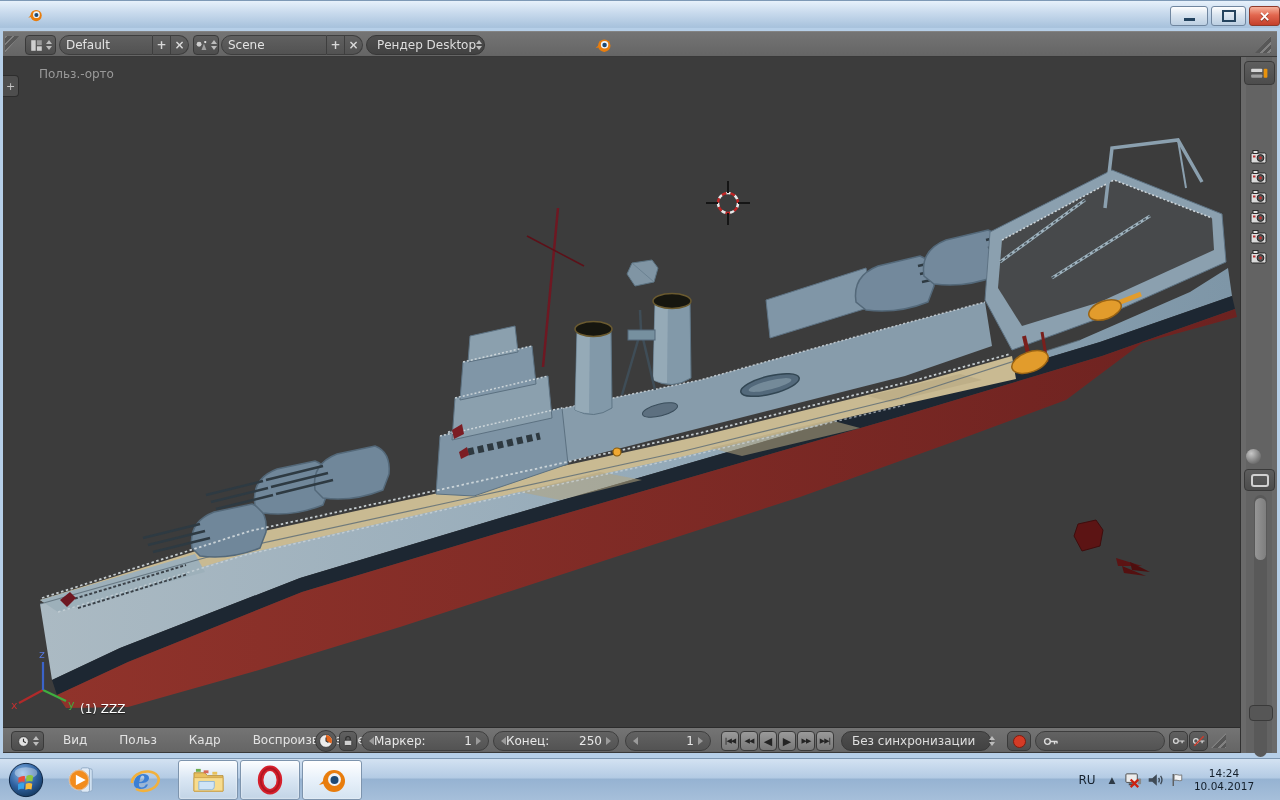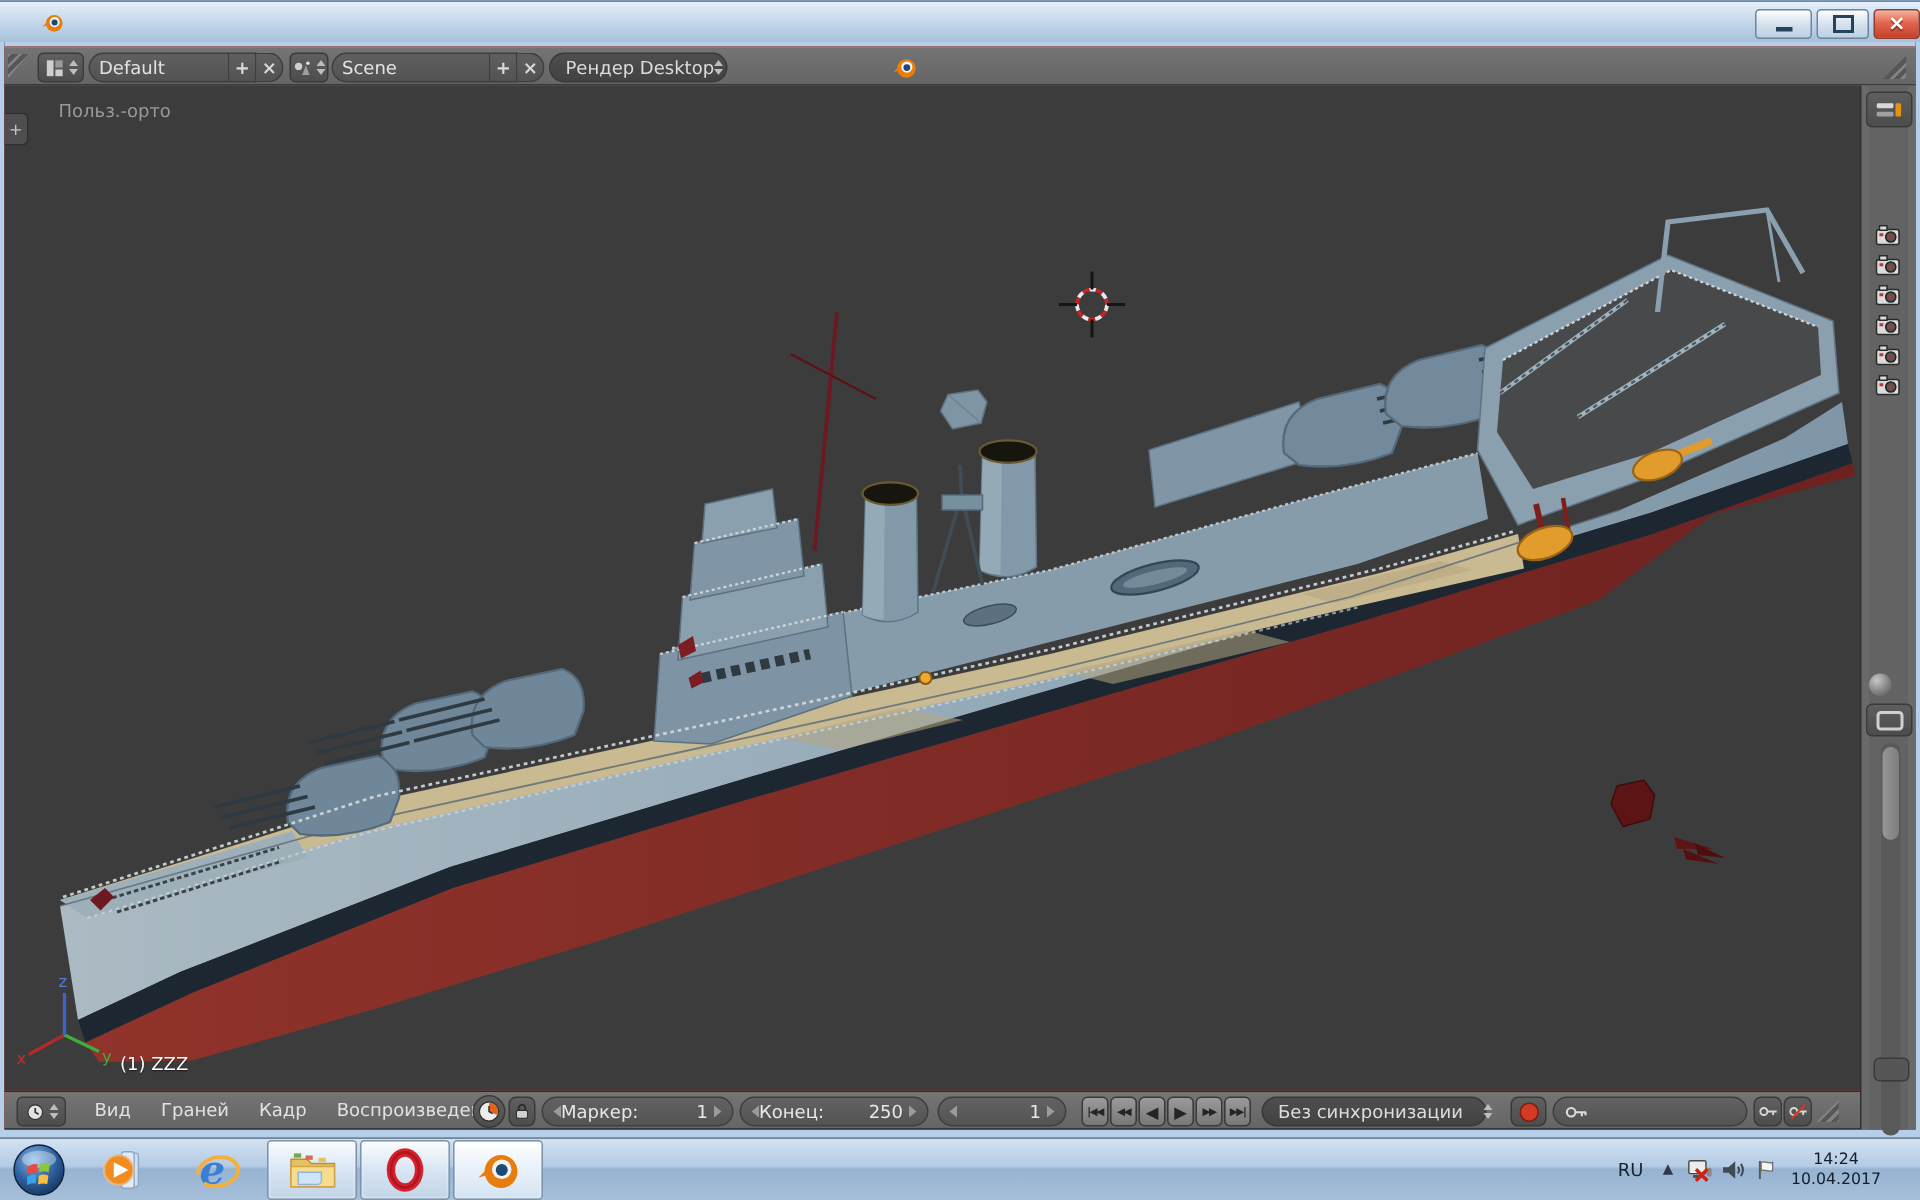--- a/index.html
+++ b/index.html
@@ -22,21 +22,21 @@
   #btn-min .dash{width:11px;height:3px;background:#24435e;margin-top:7px;}
   #btn-max .box{width:10px;height:8px;border:2px solid #24435e;}
   #btn-close span{color:#fff;font-size:14px;font-weight:bold;text-shadow:0 1px 1px rgba(0,0,0,.45);}
   .frame-border{background:#b6cfe8;}
   #border-l{left:0;top:28px;width:3px;height:730px;}
   #border-r{left:1277px;top:28px;width:3px;height:730px;}
   #border-b{left:0;top:753px;width:1280px;height:5px;}
   #border-t2{left:3px;top:28px;width:1274px;height:3px;background:#b6cfe8;}
 
   
-  #app{left:3px;top:31px;width:1274px;height:722px;background:#ef4444;}
+  #app{left:3px;top:31px;width:1274px;height:722px;background:#4c1d95;}
 
   .bar{background:linear-gradient(180deg,#747474,#656565);border-top:1px solid #838383;
        border-bottom:1px solid #393939;box-sizing:border-box;}
   #top-header{left:0;top:0;width:1274px;height:26px;}
   #timeline{left:0;top:696px;width:1237px;height:26px;border-top:1px solid #2c2c2c;}
 
   .grip{background:repeating-linear-gradient(135deg,#818181 0 2px,#575757 2px 5px);}
   .grip-tl{clip-path:polygon(0 0,100% 0,0 100%);}
   .grip-br{clip-path:polygon(100% 0,100% 100%,0 100%);}
 
@@ -80,21 +80,21 @@
   #rs-sphere{left:5px;top:392px;width:15px;height:15px;border-radius:50%;
     background:radial-gradient(circle at 35% 30%,#c8c8c8,#7d7d7d 60%,#4f4f4f);}
   #rs-btn{left:3px;top:412px;width:29px;height:20px;border-radius:4px;border:1px solid #3a3a3a;
     background:linear-gradient(180deg,#5e5e5e,#4c4c4c);display:flex;align-items:center;justify-content:center;}
   #rs-btn b{width:14px;height:9px;border:2px solid #d0d0d0;border-radius:3px;}
   #rs-track{left:13px;top:438px;width:13px;height:262px;background:#595959;border-radius:7px;}
   #rs-thumb{left:1px;top:3px;width:11px;height:62px;background:linear-gradient(90deg,#969696,#7e7e7e);border-radius:6px;position:absolute;}
   #rs-grip{left:8px;top:648px;width:22px;height:14px;border-radius:4px;background:#565656;border:1px solid #3a3a3a;}
 
   
-  #tl-menus{left:50px;top:0;height:24px;display:flex;align-items:center;}
+  #tl-menus{left:50px;top:0;height:24px;display:flex;align-items:center;gap:12px;}
   .tl-menu{padding:0 10px;font-size:12px;color:#e2e2e2;white-space:nowrap;}
   .roundbtn{top:2px;width:22px;height:22px;border-radius:11px;border:1px solid #3a3a3a;
     background:linear-gradient(180deg,#606060,#4d4d4d);display:flex;align-items:center;justify-content:center;box-sizing:border-box;}
   .sqbtn{top:3px;height:20px;border-radius:5px;border:1px solid #3a3a3a;
     background:linear-gradient(180deg,#606060,#4d4d4d);display:flex;align-items:center;justify-content:center;box-sizing:border-box;}
   .numfield{top:3px;height:20px;border-radius:10px;border:1px solid #3e3e3e;
     background:linear-gradient(180deg,#626262,#535353);display:flex;align-items:center;
     box-sizing:border-box;color:#e8e8e8;font-size:12px;padding:0 7px;}
   .numfield .nf-l{margin-right:4px;} .numfield .nf-v{flex:1;text-align:right;margin-right:4px;}
   .tri{width:0;height:0;}
@@ -450,21 +450,21 @@
             <circle cx="8" cy="8" r="6" fill="#e2e2e2" stroke="#333"></circle>
             <path d="M8,4.5 V8 L10.8,9.6" stroke="#333" stroke-width="1.4" fill="none"></path>
           </svg>
         <span class="updn">
             <i class="u"></i>
             <i class="d"></i>
           </span>
       </div>
       <div id="tl-menus" class="abs">
           <span class="tl-menu">Вид</span>
-          <span class="tl-menu">Граней</span>
+          <span class="tl-menu">Польз</span>
           <span class="tl-menu">Кадр</span>
           <span class="tl-menu">Воспроизведение</span>
         </div>
       <div class="abs roundbtn" style="left:312px;">
         <svg width="16" height="16" viewBox="0 0 20 20">
             <circle cx="10" cy="10" r="8" fill="#ececec" stroke="#2e2e2e"></circle>
             <path d="M10,10 L10,2.5 A7.5,7.5 0 0 1 16.8,13 Z" fill="#e2641c"></path>
             <path d="M10,5.5 V10 L13,11.8" stroke="#333" stroke-width="1.3" fill="none"></path>
           </svg>
       </div>

